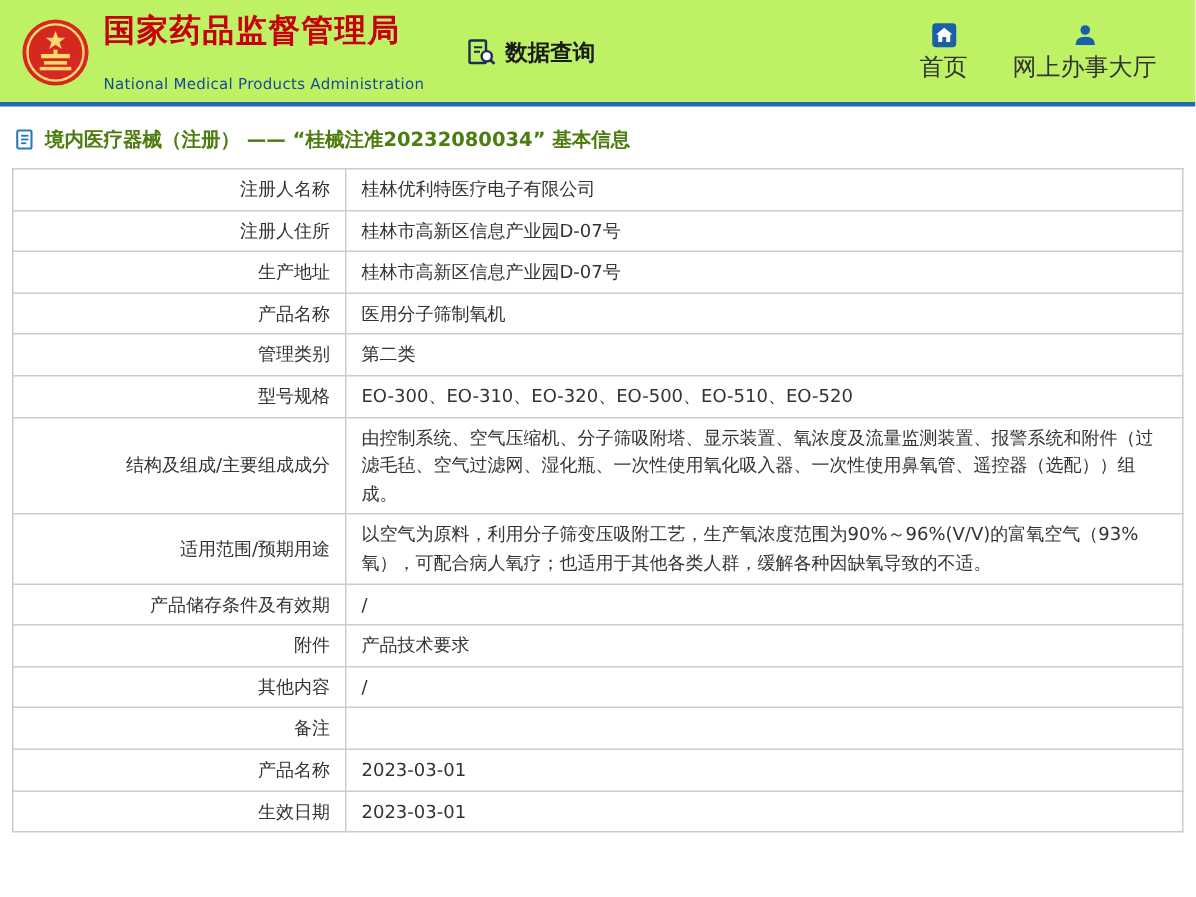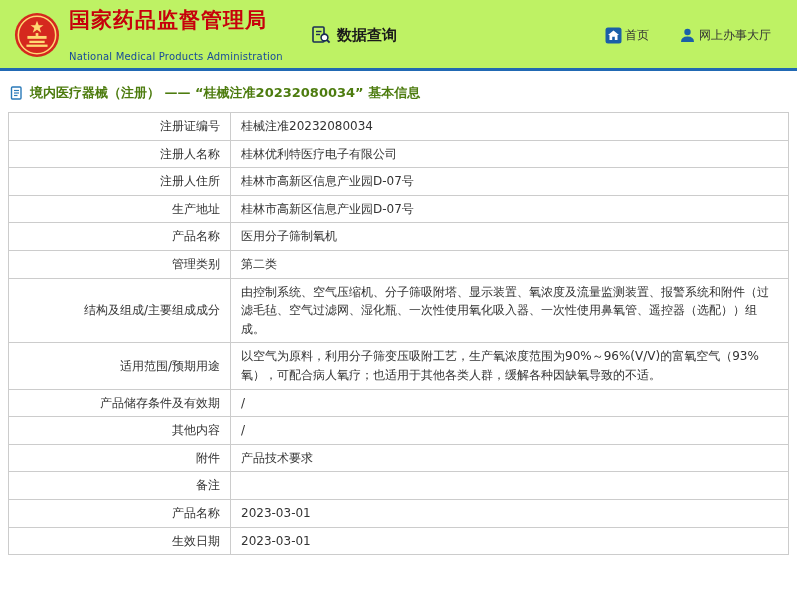--- a/index.html
+++ b/index.html
@@ -19,22 +19,22 @@
   .emblem svg { width:46px; height:46px; display:block; }
   .brand-cn { color:#c7000b; font-size:21px; font-weight:bold; letter-spacing:1px; line-height:1.15; }
   .brand-en { color:#164a9a; font-size:10px; margin-top:19px; letter-spacing:.2px; }
   .section-title {
     display:flex; align-items:center; gap:6px;
     margin-left:28px; font-size:15px; font-weight:bold; color:#1a1a1a;
   }
   .section-title svg { width:20px; height:20px; display:block; }
   .top-nav { margin-left:auto; display:flex; gap:30px; padding-right:12px; }
   .nav-item {
-    display:flex; flex-direction:row; align-items:center; gap:3px;
-    text-decoration:none; color:#333333; font-size:12px; cursor:pointer;
+    display:flex; flex-direction:column; align-items:center; gap:3px;
+    text-decoration:none; color:#333333; font-size:16px; cursor:pointer;
   }
   .nav-item svg { width:17px; height:17px; display:block; }
   
   .blue-line { height:3px; background:#2169b3; }
   
   .breadcrumb {
     display:flex; align-items:center; gap:6px;
     padding:13px 10px 10px 10px;
     color:#4d7c0f; font-size:13px; font-weight:bold;
   }
@@ -123,62 +123,62 @@
       <line x1="4" y1="7" x2="9" y2="7" stroke="#2a7ab9" stroke-width="1.2"></line>
       <line x1="4" y1="9.5" x2="7.5" y2="9.5" stroke="#2a7ab9" stroke-width="1.2"></line>
     </svg>
   </span>
   <span class="bc-text">境内医疗器械（注册） —— “桂械注准20232080034” 基本信息</span>
 </div>
 
 <table class="info-table">
   <tbody>
       <tr>
-        <td class="label-cell">注册证编号</td>
-        <td class="value-cell">桂械注准20232080034</td>
-      </tr>
-      <tr>
         <td class="label-cell">注册人名称</td>
         <td class="value-cell">桂林优利特医疗电子有限公司</td>
       </tr>
       <tr>
         <td class="label-cell">注册人住所</td>
         <td class="value-cell">桂林市高新区信息产业园D-07号</td>
       </tr>
       <tr>
         <td class="label-cell">生产地址</td>
         <td class="value-cell">桂林市高新区信息产业园D-07号</td>
       </tr>
       <tr>
         <td class="label-cell">产品名称</td>
         <td class="value-cell">医用分子筛制氧机</td>
       </tr>
       <tr>
         <td class="label-cell">管理类别</td>
         <td class="value-cell">第二类</td>
       </tr>
       <tr>
+        <td class="label-cell">型号规格</td>
+        <td class="value-cell">EO-300、EO-310、EO-320、EO-500、EO-510、EO-520</td>
+      </tr>
+      <tr>
         <td class="label-cell">结构及组成/主要组成成分</td>
         <td class="value-cell">由控制系统、空气压缩机、分子筛吸附塔、显示装置、氧浓度及流量监测装置、报警系统和附件（过滤毛毡、空气过滤网、湿化瓶、一次性使用氧化吸入器、一次性使用鼻氧管、遥控器（选配））组成。</td>
       </tr>
       <tr>
         <td class="label-cell">适用范围/预期用途</td>
         <td class="value-cell">以空气为原料，利用分子筛变压吸附工艺，生产氧浓度范围为90%～96%(V/V)的富氧空气（93%氧），可配合病人氧疗；也适用于其他各类人群，缓解各种因缺氧导致的不适。</td>
       </tr>
       <tr>
         <td class="label-cell">产品储存条件及有效期</td>
         <td class="value-cell">/</td>
       </tr>
       <tr>
+        <td class="label-cell">附件</td>
+        <td class="value-cell">产品技术要求</td>
+      </tr>
+      <tr>
         <td class="label-cell">其他内容</td>
         <td class="value-cell">/</td>
-      </tr>
-      <tr>
-        <td class="label-cell">附件</td>
-        <td class="value-cell">产品技术要求</td>
       </tr>
       <tr>
         <td class="label-cell">备注</td>
         <td class="value-cell"></td>
       </tr>
       <tr>
         <td class="label-cell">产品名称</td>
         <td class="value-cell">2023-03-01</td>
       </tr>
       <tr>

